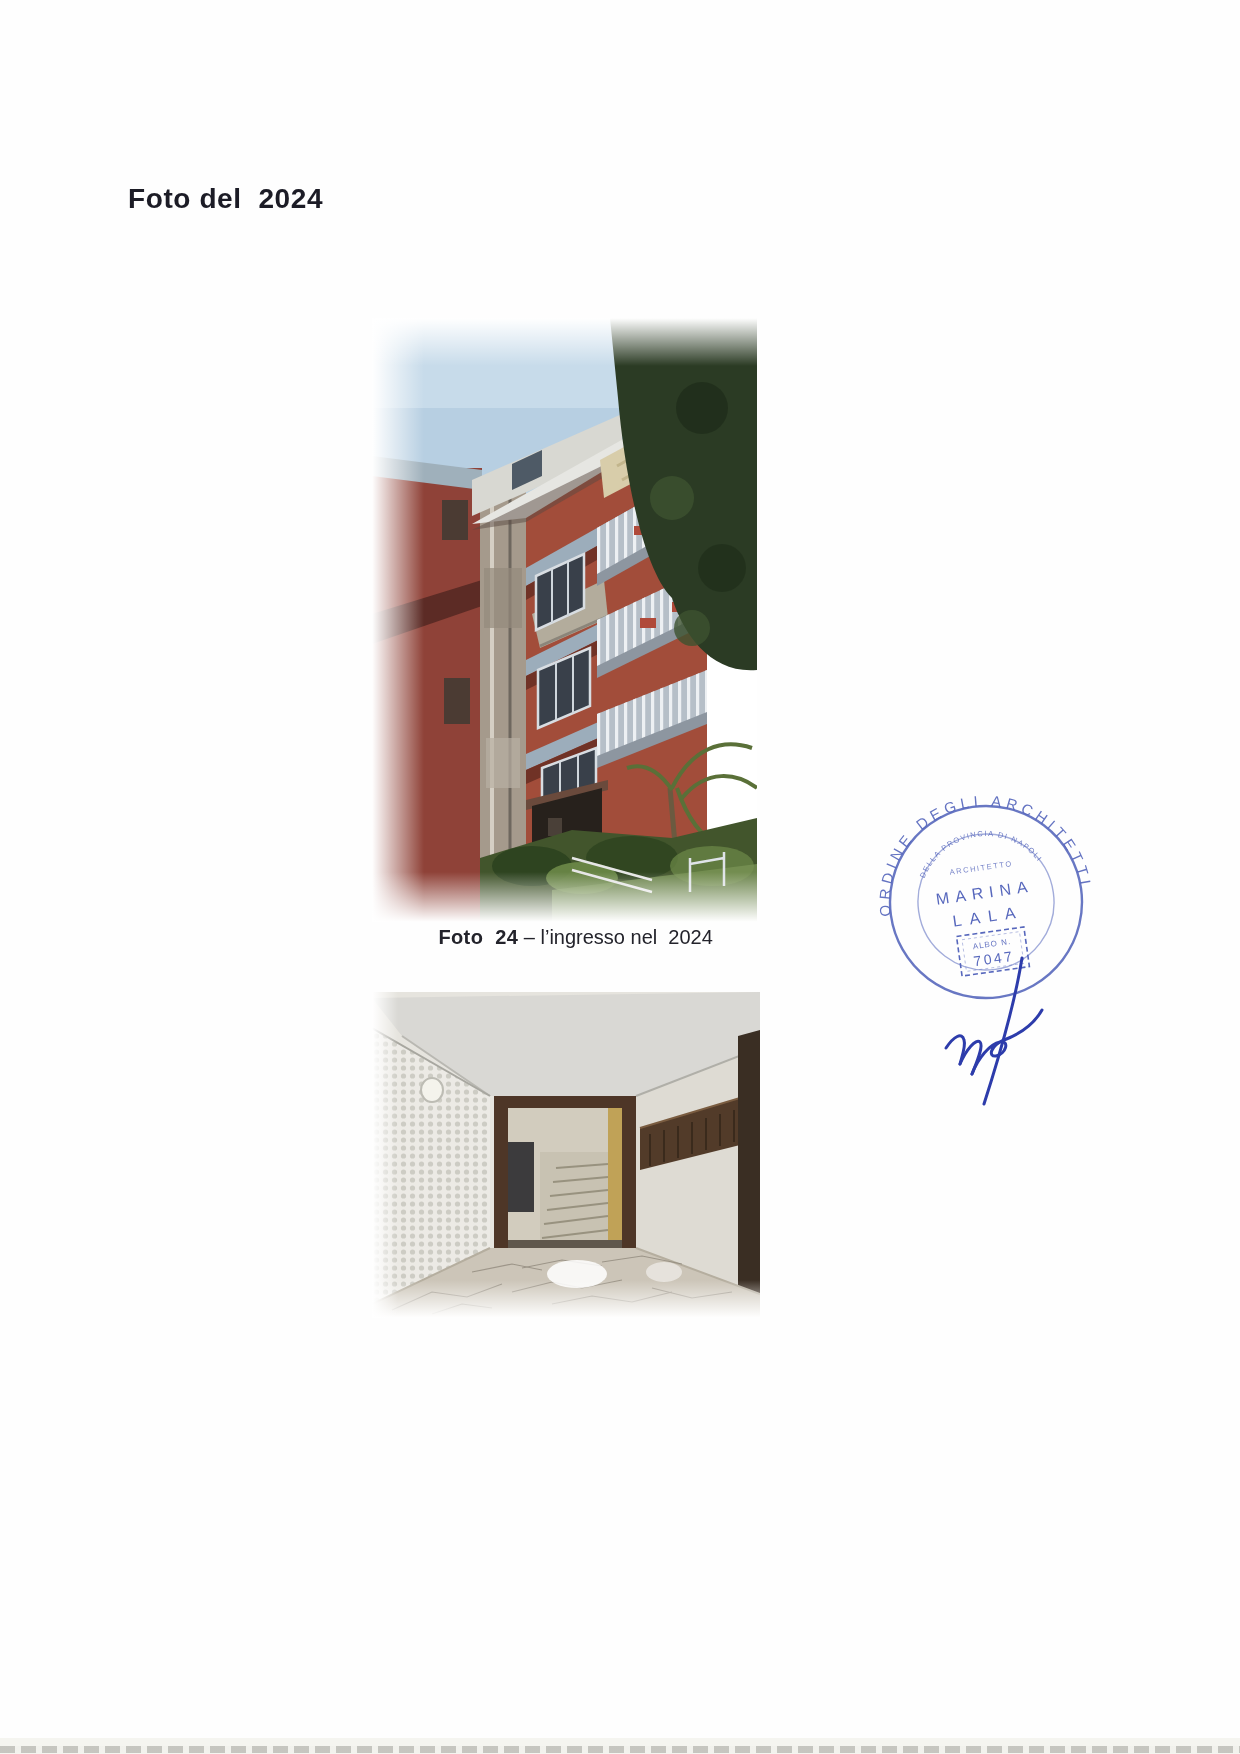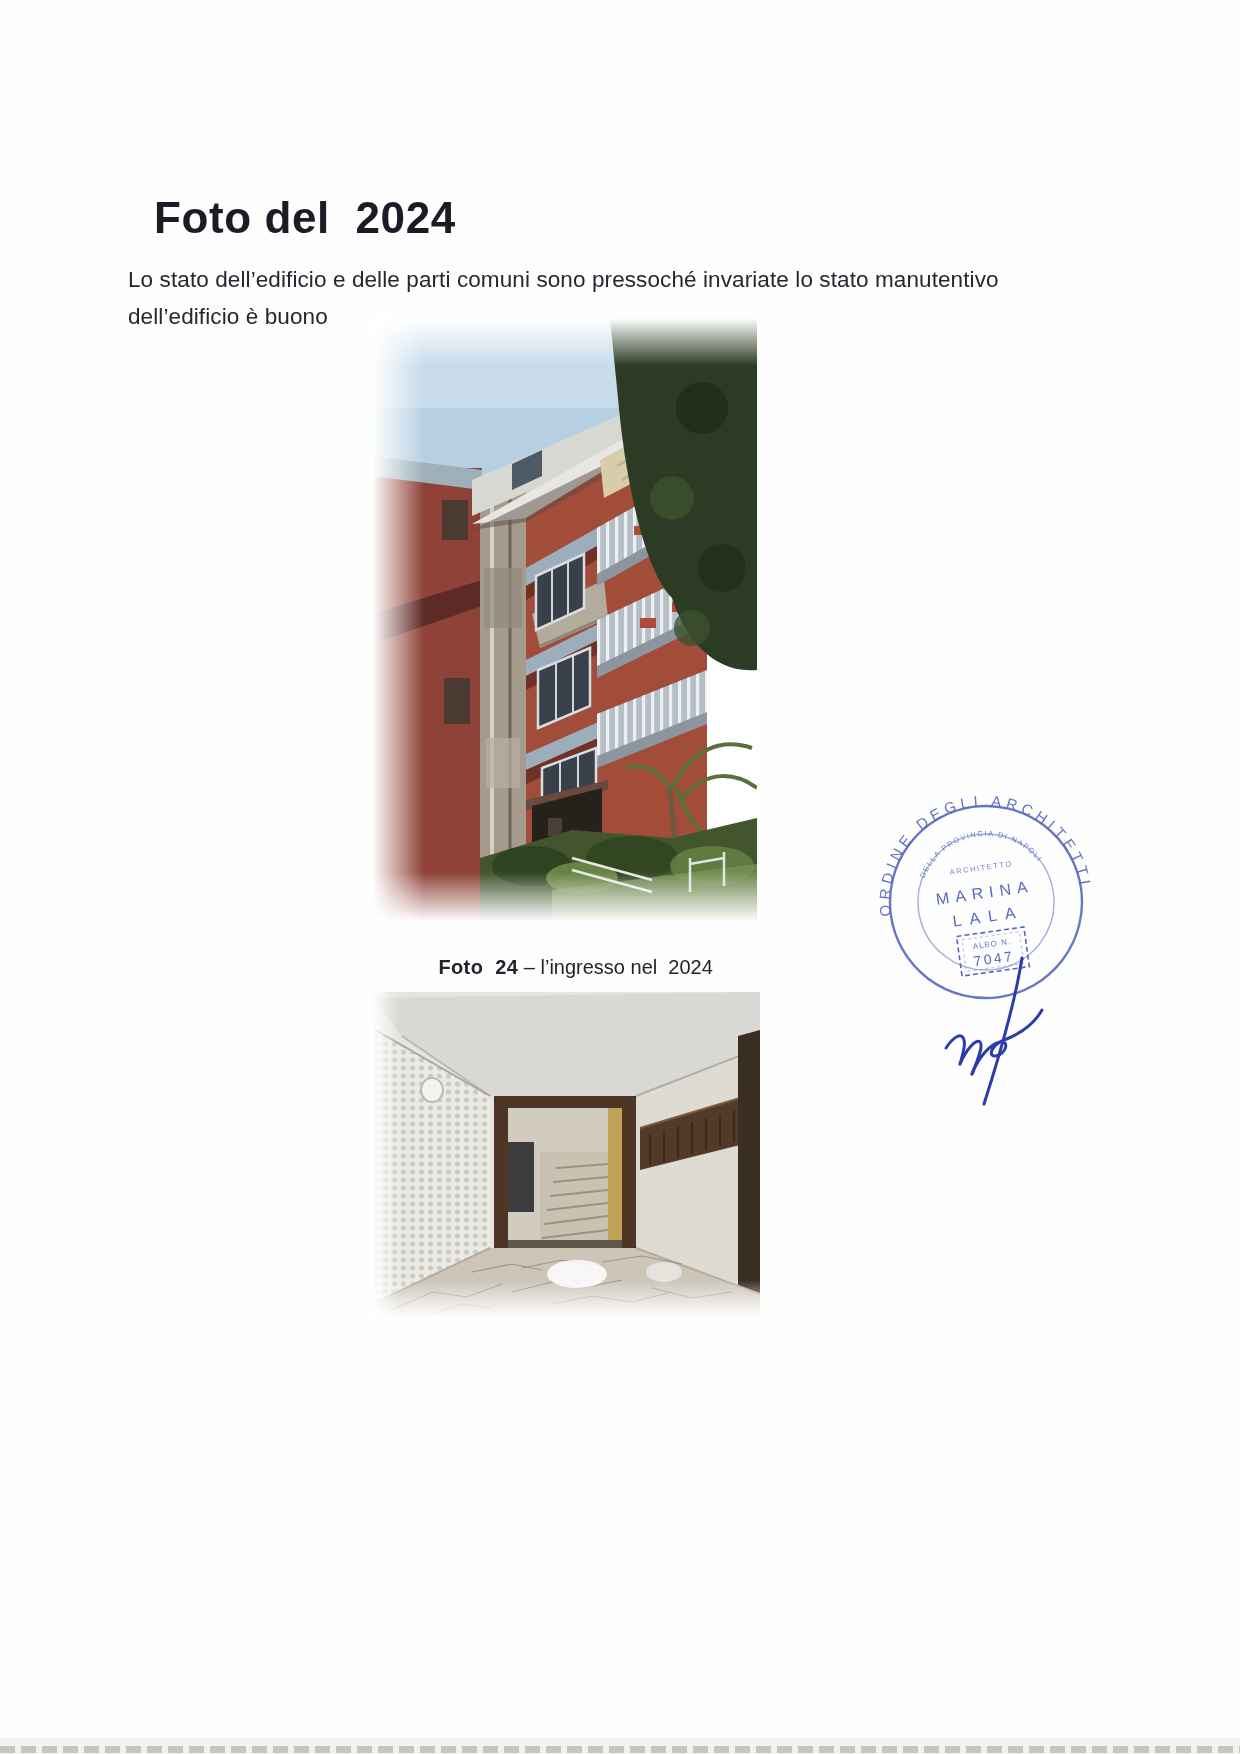--- a/index.html
+++ b/index.html
@@ -2,41 +2,41 @@
 <html><head>
 <meta charset="utf-8">
 <style>
   html,body{margin:0;padding:0;background:#ffffff;}
   .page{
     position:relative;width:1240px;height:1754px;margin:0 auto;
     background:#fefefe;overflow:hidden;
     font-family:"Liberation Sans", sans-serif;
   }
   .title{
-    position:absolute;left:154px;top:164px;
-    font-size:44px;font-weight:bold;color:#1c1c26;letter-spacing:.6px;
+    position:absolute;left:128px;top:164px;
+    font-size:28px;font-weight:bold;color:#1c1c26;letter-spacing:.6px;
     white-space:pre-wrap;
   }
   .para{
     position:absolute;left:128px;width:1010px;
     font-size:22.5px;line-height:37px;color:#27272f;
     white-space:pre-wrap;letter-spacing:.1px;
   }
   .para.intro{top:238px;}
   .para.closing{top:1428px;}
   .photo{position:absolute;background:#fff;}
   .photo svg{display:block;width:100%;height:100%;}
   .photo1{left:372px;top:318px;width:385px;height:604px;}
   .photo2{left:372px;top:992px;width:388px;height:326px;}
   .caption{
     position:absolute;text-align:center;font-size:20px;color:#23232b;
     white-space:pre-wrap;
   }
   .caption .cap-bold{font-weight:bold;letter-spacing:.4px;}
-  .caption1{left:372px;top:933px;width:385px;}
+  .caption1{left:372px;top:903px;width:385px;}
   .caption2{left:372px;top:1343px;width:388px;}
   .stamp{
     position:absolute;left:868px;top:784px;width:236px;height:236px;
     transform:rotate(-8deg);opacity:.88;
   }
   .stamp svg{display:block;width:100%;height:100%;overflow:visible;}
   .signature{
     position:absolute;left:926px;top:952px;width:172px;height:172px;
   }
   .signature svg{display:block;width:100%;height:100%;}
@@ -51,22 +51,20 @@
   }
   .stamp-text{fill:#4053b4;font-family:"Liberation Sans",sans-serif;}
 </style>
 </head>
 <body>
 
 <div class="page">
 
   <h1 class="title">Foto del  2024</h1>
 
-  <p class="para intro">Lo stato dell’edificio e delle parti comuni sono pressoché invariate lo stato manutentivo
-dell’edificio è buono</p>
 
   <div class="photo photo1">
     <svg viewBox="0 0 385 604" preserveAspectRatio="none">
       <defs>
         <linearGradient id="fadeL1" x1="0" y1="0" x2="1" y2="0">
           <stop offset="0" stop-color="#ffffff"></stop>
             <stop offset="1" stop-color="#ffffff" stop-opacity="0"></stop>
         </linearGradient>
         <linearGradient id="fadeB1" x1="0" y1="1" x2="0" y2="0">
           <stop offset="0" stop-color="#ffffff"></stop>

